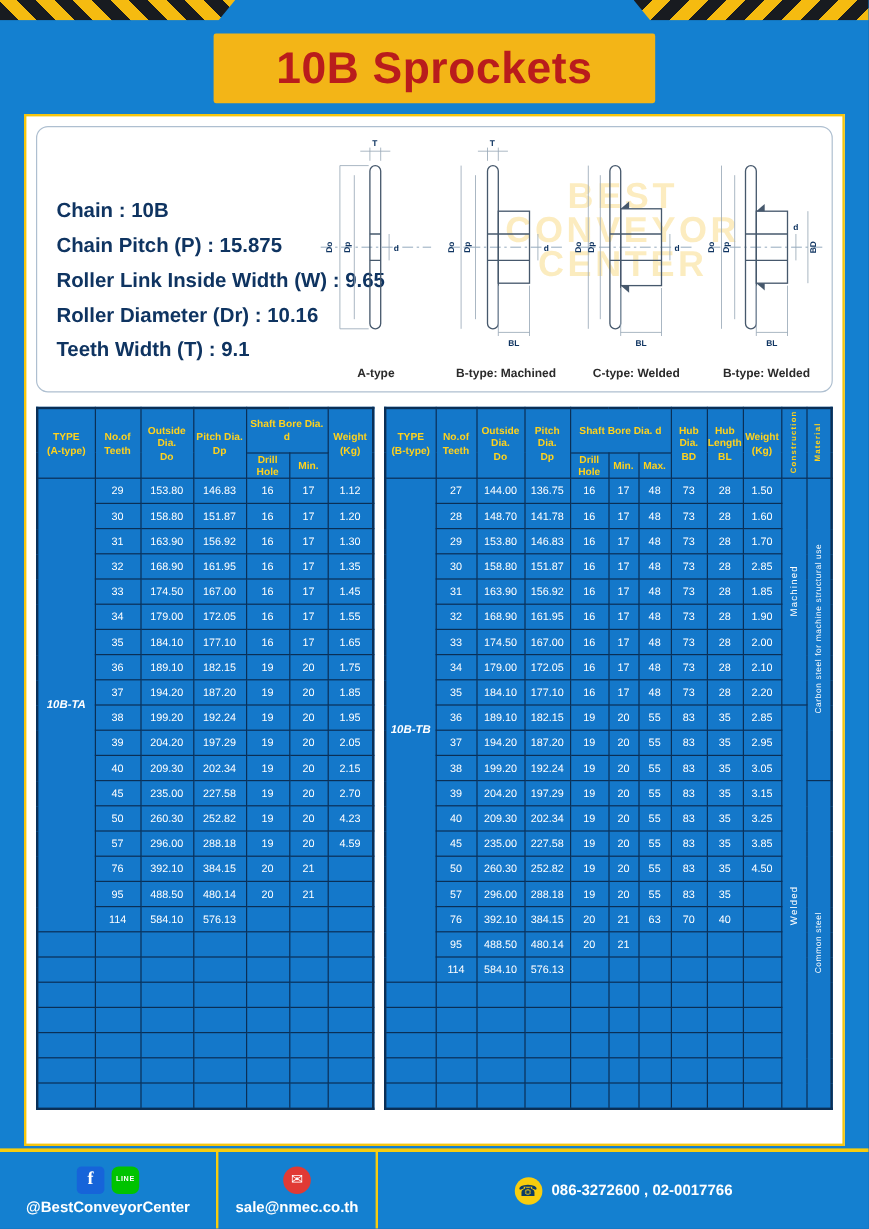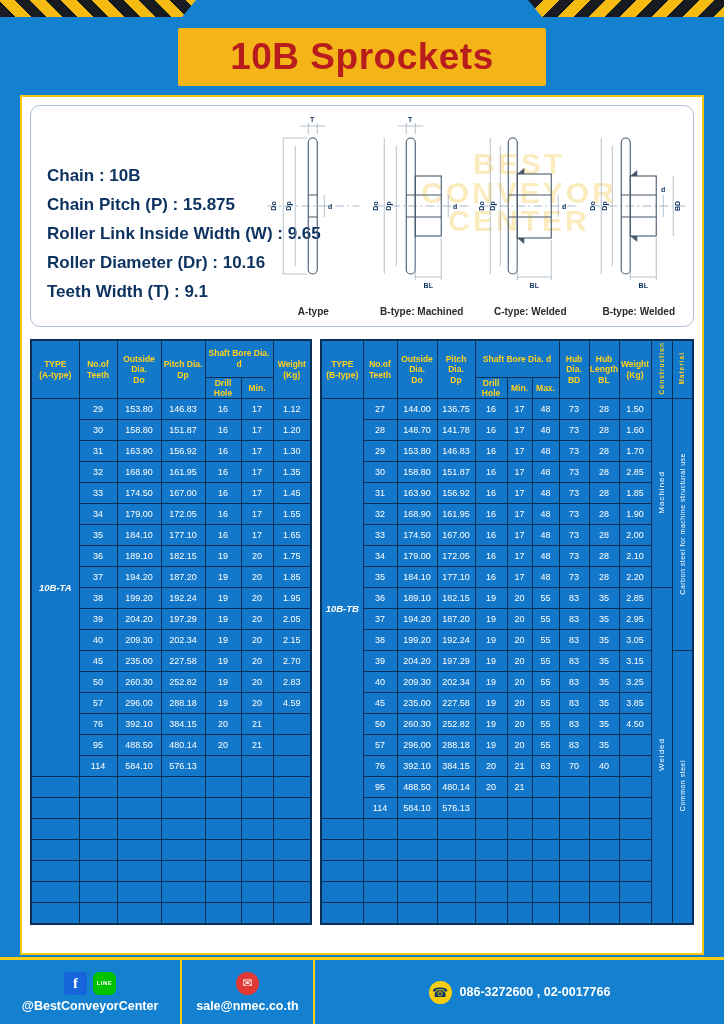--- a/index.html
+++ b/index.html
@@ -337,21 +337,21 @@
               <td>19</td>
               <td>20</td>
               <td>2.70</td>
             </tr>
             <tr>
               <td>50</td>
               <td>260.30</td>
               <td>252.82</td>
               <td>19</td>
               <td>20</td>
-              <td>2.83</td>
+              <td>4.23</td>
             </tr>
             <tr>
               <td>57</td>
               <td>296.00</td>
               <td>288.18</td>
               <td>19</td>
               <td>20</td>
               <td>4.59</td>
             </tr>
             <tr>

